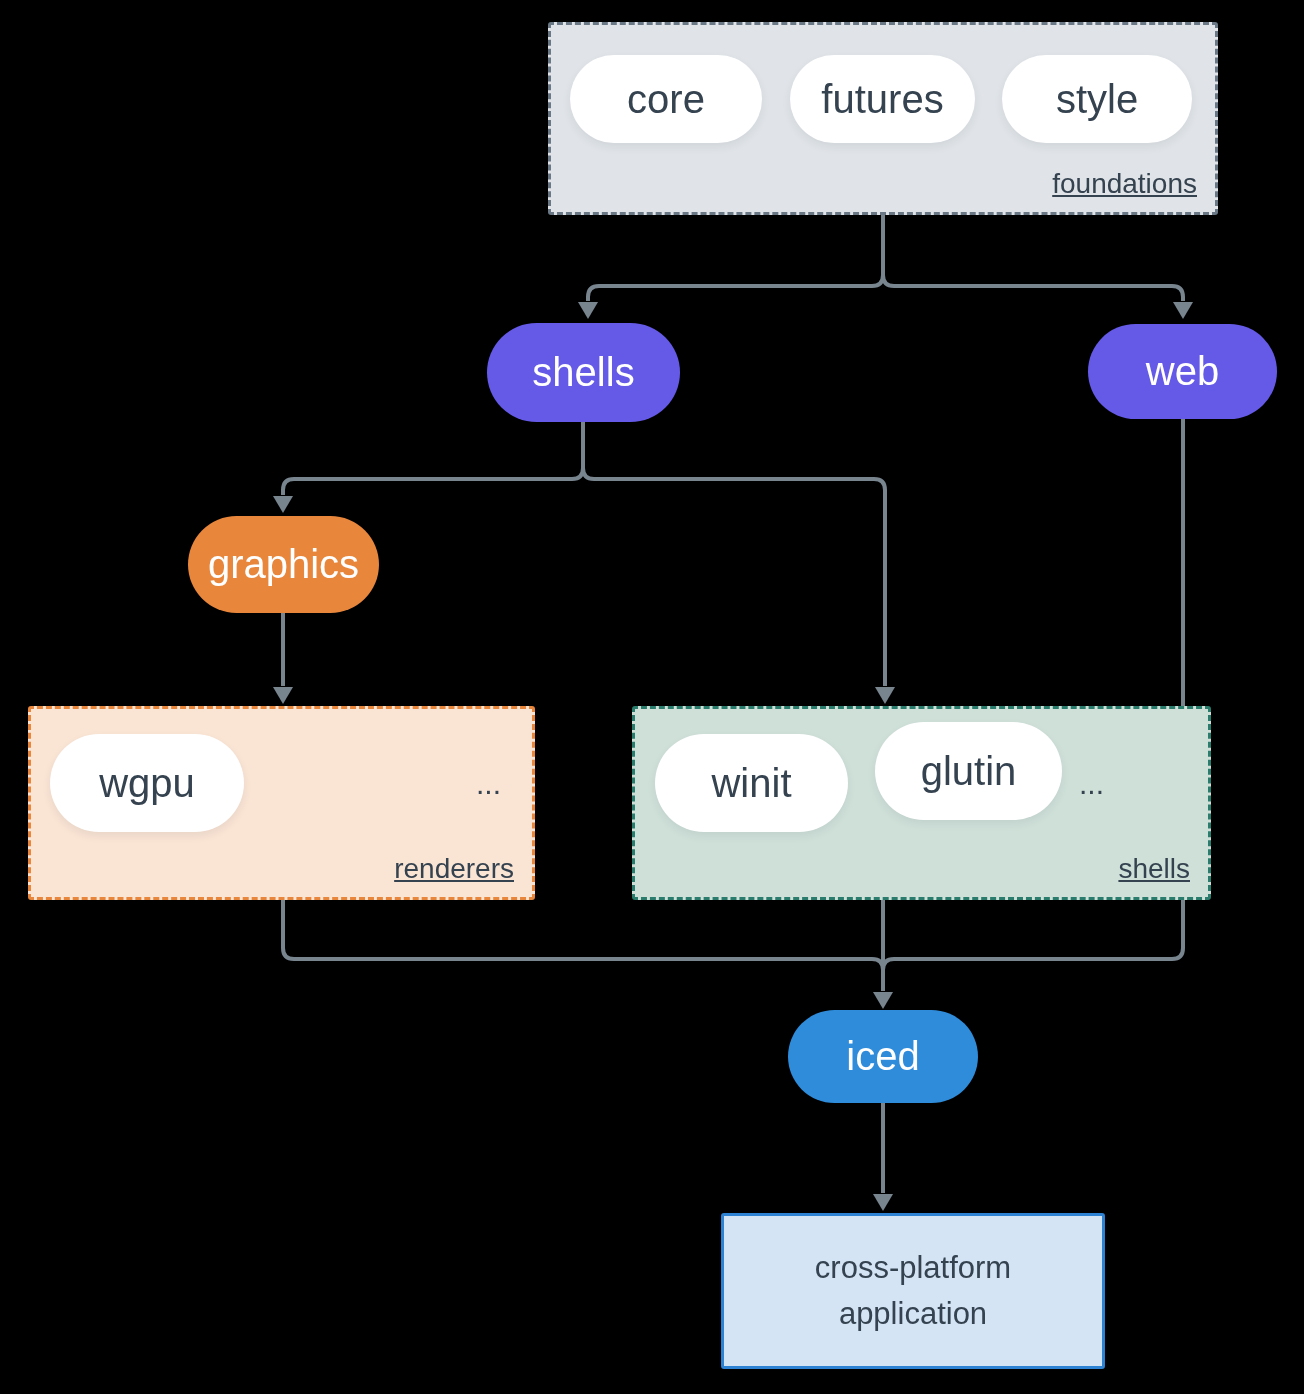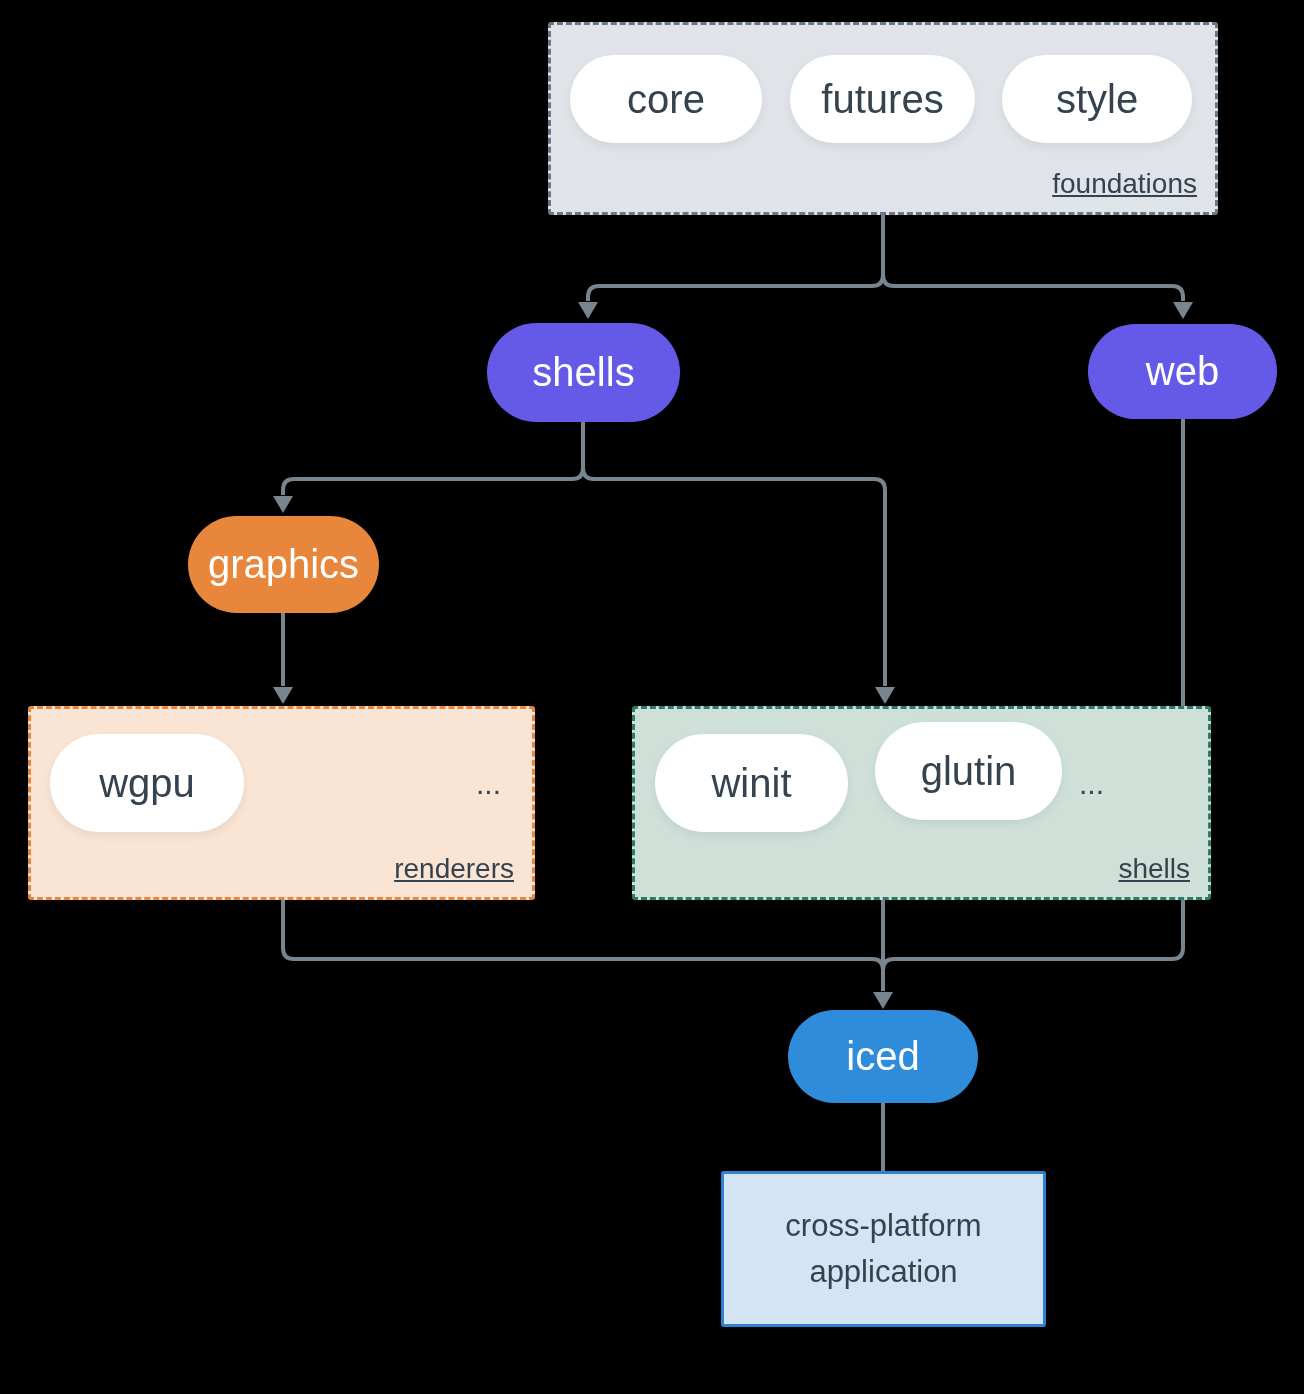--- a/index.html
+++ b/index.html
@@ -27,21 +27,21 @@
     background:var(--shells-fill);border:3px dashed var(--shells-border);}
   .pill{position:absolute;display:flex;align-items:center;justify-content:center;
     border-radius:60px;font-size:40px;color:var(--text-dark);background:var(--pill-fill);
     box-shadow:0 4px 8px rgba(40,50,60,0.08);z-index:3;}
   .pill.free{box-shadow:none;}
   .pill.purple{background:var(--purple);color:var(--text-light);}
   .pill.orange{background:var(--orange);color:var(--text-light);}
   .pill.blue{background:var(--blue);color:var(--text-light);}
   .grouplabel{position:absolute;right:18px;bottom:12px;font-size:28px;color:var(--text-dark);text-decoration:underline;}
   .dots{position:absolute;font-size:30px;color:var(--text-dark);}
-  .appbox{position:absolute;left:721px;top:1171px;width:325px;height:156px;z-index:2;
+  .appbox{position:absolute;left:721px;top:1213px;width:384px;height:156px;z-index:2;
     background:var(--application-fill);border:3px solid var(--application-border);
     border-radius:3px;display:flex;align-items:center;justify-content:center;text-align:center;
     font-size:31px;line-height:1.5;color:var(--text-dark);padding:0 28px;}
 </style>
 </head>
 <body>
 
 <div class="stage">
 
   <svg class="connectors" viewBox="0 0 1304 1394" xmlns="http://www.w3.org/2000/svg">

